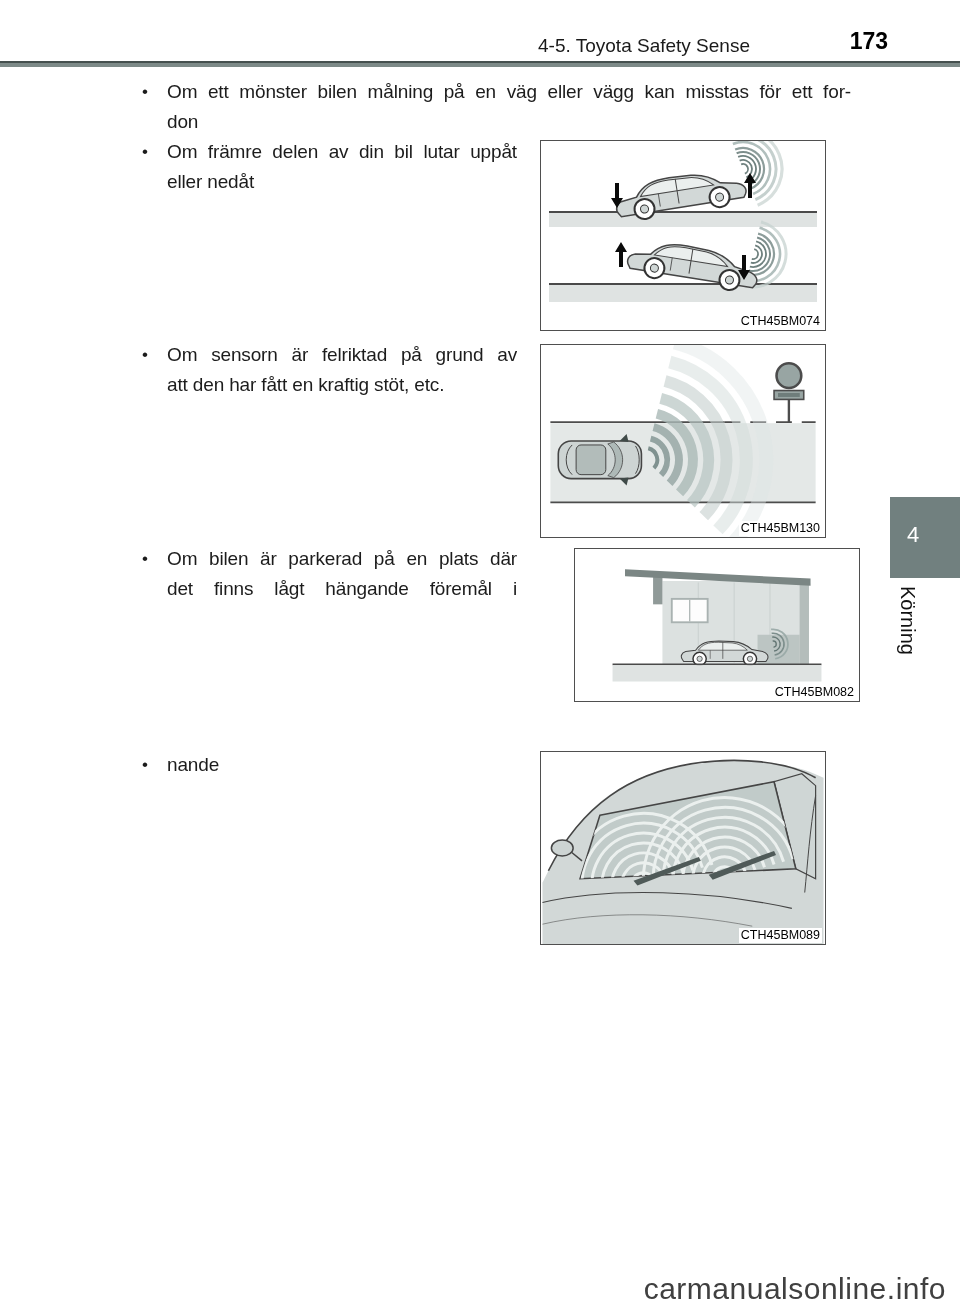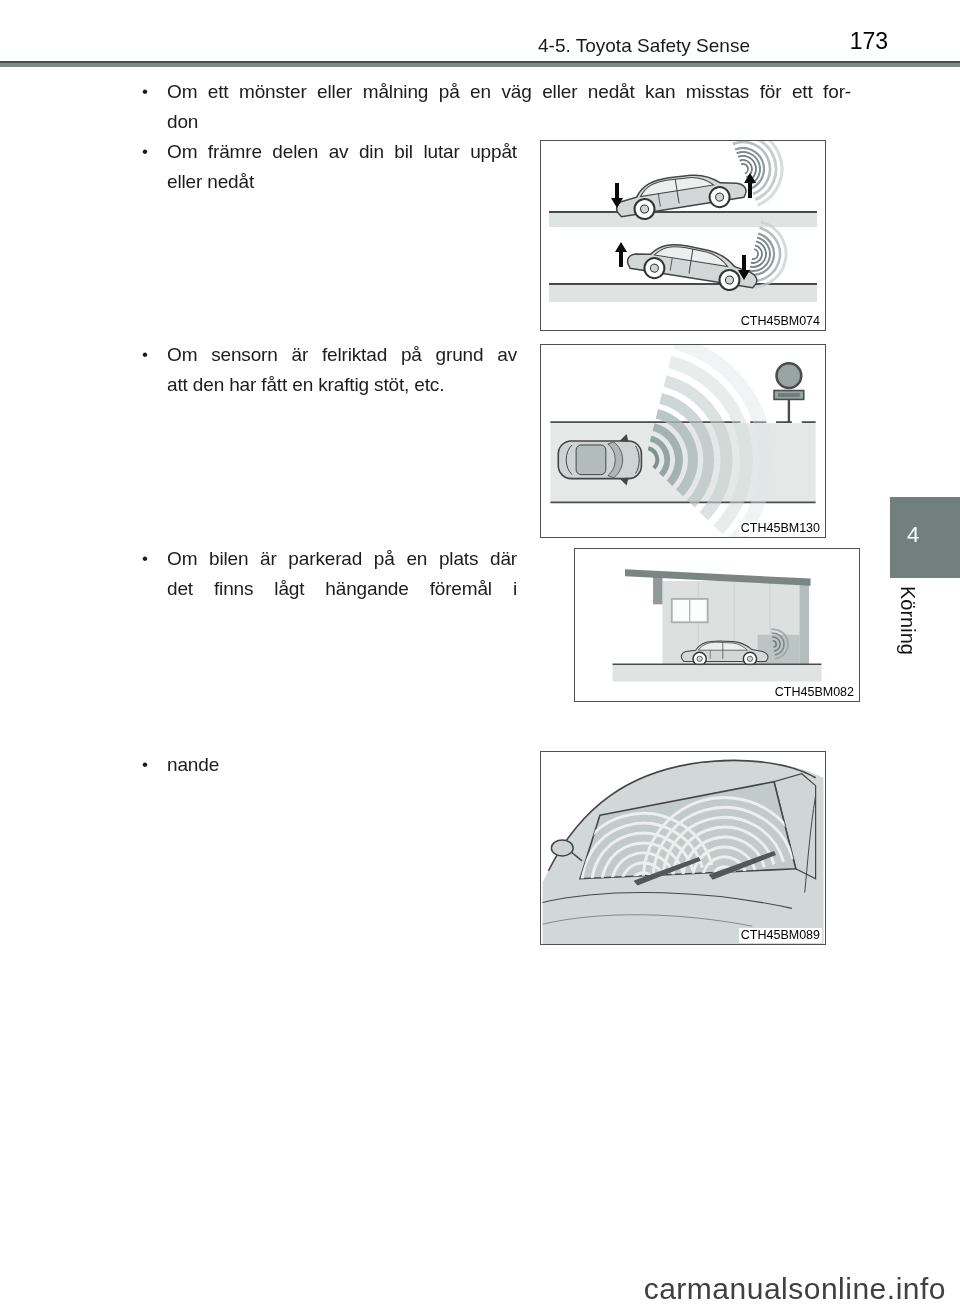--- a/index.html
+++ b/index.html
@@ -2,21 +2,21 @@
 <html><head>
 <meta charset="utf-8">
 <style>
   html,body{margin:0;padding:0;background:#ffffff;}
   .page{
     position:relative;width:960px;height:1312px;background:#fff;overflow:hidden;
     font-family:"Liberation Sans","DejaVu Sans",sans-serif;color:#1c1c1c;
   }
   
   .hdr-title{position:absolute;top:35px;right:210px;font-size:19px;color:#1a1a1a;white-space:nowrap;}
-  .hdr-pagenum{position:absolute;top:28px;right:72px;font-size:23px;font-weight:normal;color:#000;}
+  .hdr-pagenum{position:absolute;top:28px;right:72px;font-size:23px;font-weight:bold;color:#000;}
   .hdr-rule{position:absolute;top:61px;left:0;width:960px;height:4px;background:#7d8a88;border-top:2px solid #45504e;}
   
   .bullet{position:absolute;left:142px;}
   .bullet .marker{position:absolute;left:0;top:0;width:22px;height:30px;line-height:30px;font-size:17px;color:#1c1c1c;}
   .bullet .txt{margin-left:25px;}
   .line{height:30px;line-height:30px;font-size:19px;letter-spacing:-0.15px;overflow:hidden;white-space:nowrap;}
   .line.j{text-align:justify;white-space:normal;}
   .line.j::after{content:"";display:inline-block;width:100%;height:0;}
   .b1{top:77px;width:709px;}  .b1 .txt{width:684px;}
   .b2{top:137px;width:375px;} .b2 .txt{width:350px;}
@@ -44,21 +44,21 @@
 
 <div class="page">
 
   <div class="hdr-title">4-5. Toyota Safety Sense</div>
   <div class="hdr-pagenum">173</div>
   <div class="hdr-rule"></div>
 
   <div class="bullet b1">
     <span class="marker">•</span>
     <div class="txt">
-      <div class="line j">Om ett mönster eller målning på en väg eller nedåt kan misstas för ett for-</div>
+      <div class="line j">Om ett mönster bilen målning på en väg eller vägg kan misstas för ett for-</div>
       <div class="line">don</div>
     </div>
   </div>
 
   <div class="bullet b2">
     <span class="marker">•</span>
     <div class="txt">
       <div class="line j">Om främre delen av din bil lutar uppåt</div>
       <div class="line">eller nedåt</div>
     </div>

